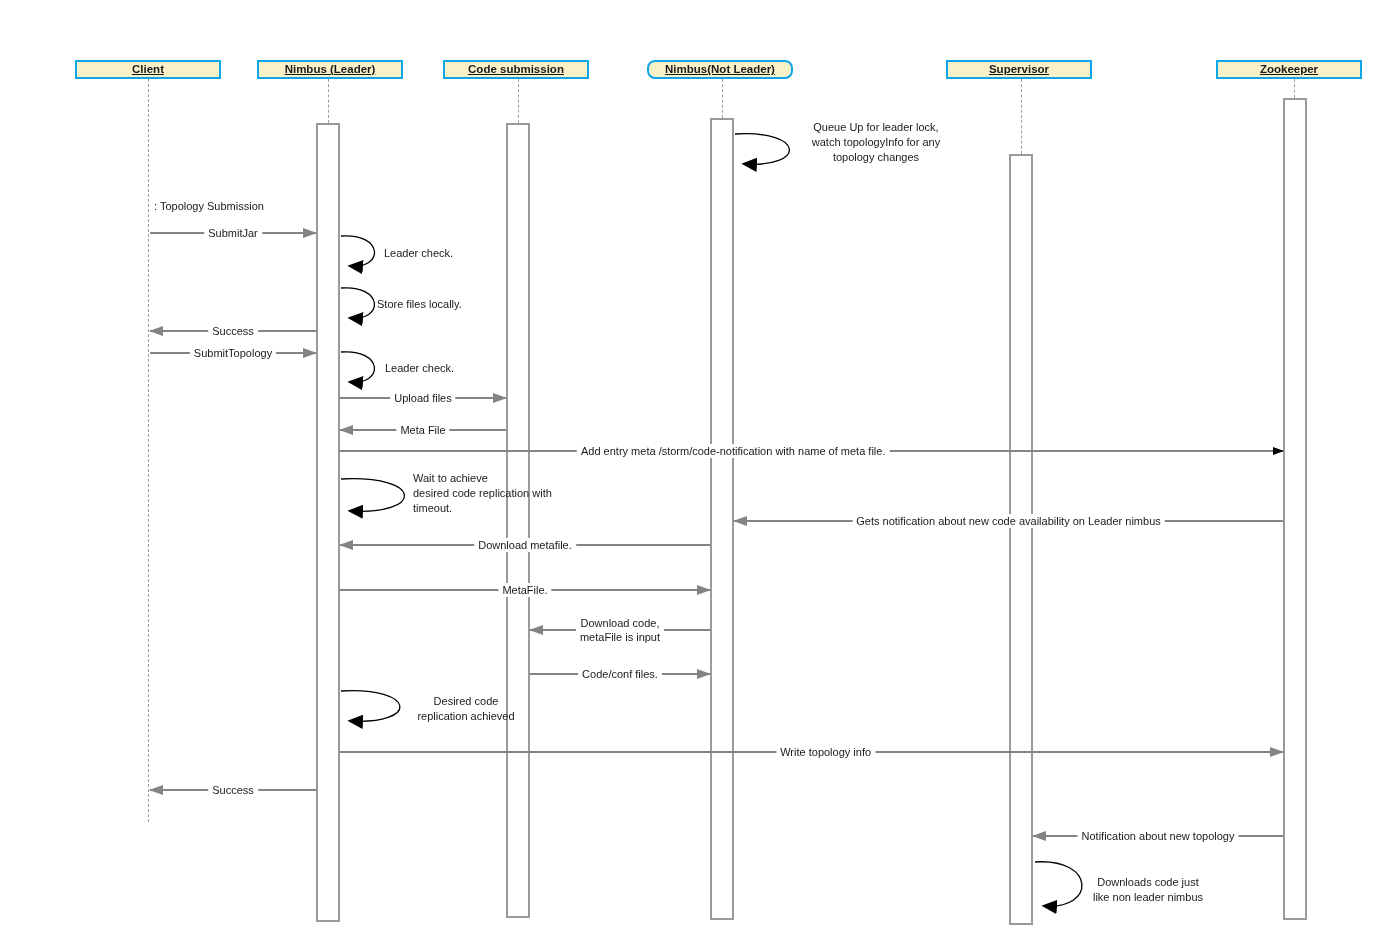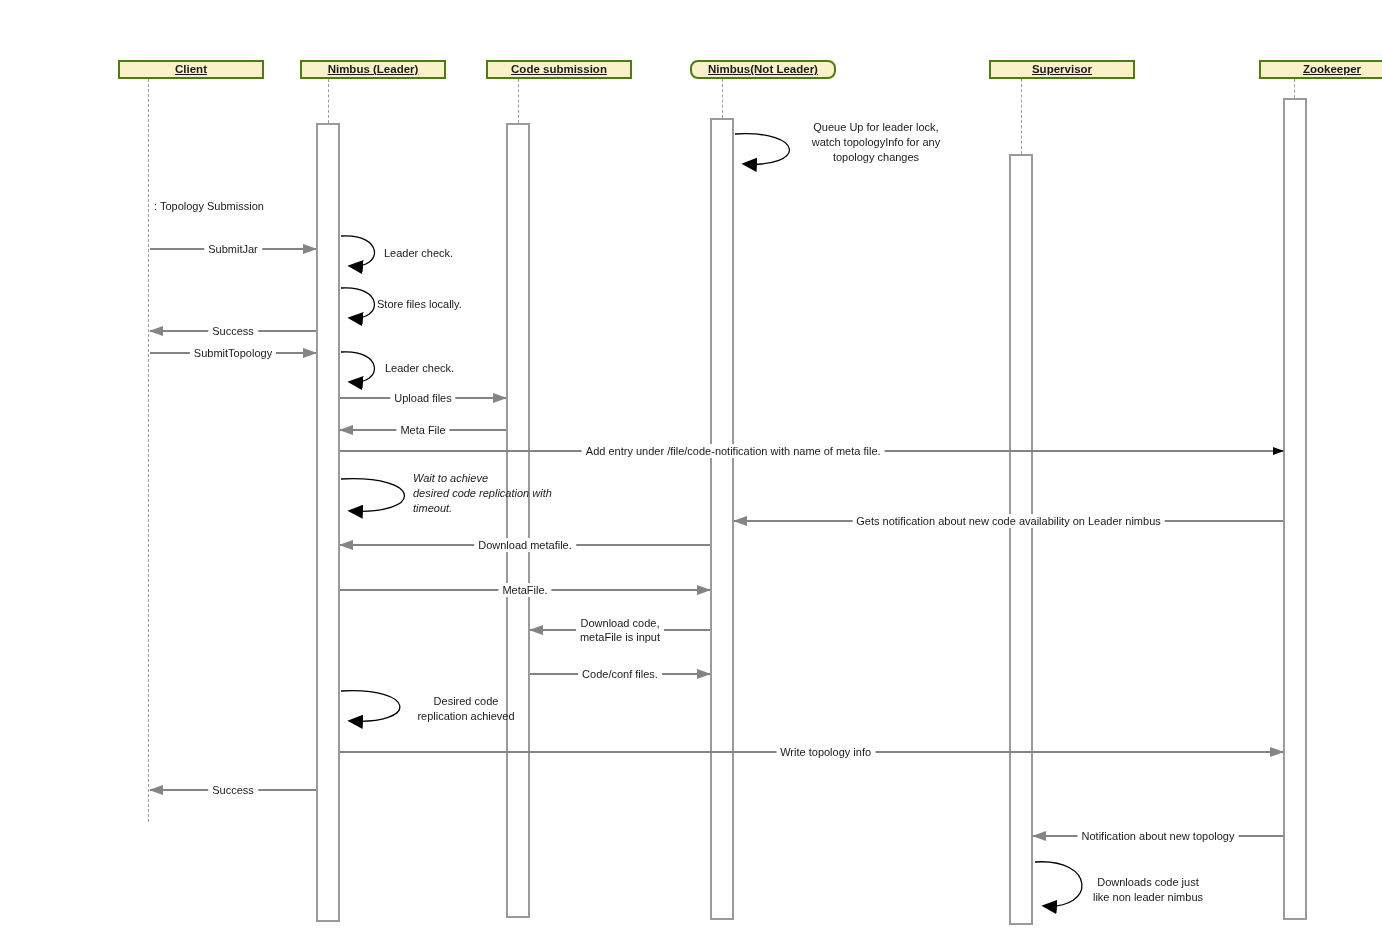--- a/index.html
+++ b/index.html
@@ -7,22 +7,22 @@
     position:relative;width:1382px;height:946px;background:#fff;overflow:hidden;
     font-family:"Liberation Sans", sans-serif;color:#1a1a1a;
   }
   .title{
     position:absolute;top:10px;left:0;width:1346px;text-align:center;
     font-size:11.5px;color:#333;
   }
   
   .participant{
     position:absolute;top:60px;width:142px;height:15px;
-    background:#FBF1C9;border:2px solid #4d7c0f;
-    text-align:center;font-size:11.5px;font-weight:bold;line-height:15px;margin-left:43px;
+    background:#FBF1C9;border:2px solid #0ea5e9;
+    text-align:center;font-size:11.5px;font-weight:bold;line-height:15px;
   }
   .participant span{text-decoration:underline;}
   
   .lifeline{position:absolute;width:0;border-left:1px dashed #9e9e9e;}
   
   .bar{position:absolute;width:20px;background:#fff;border:2px solid #9a9a9a;}
   
   .msg{position:absolute;height:2px;background:#848484;}
   .msg .lbl{
     position:absolute;left:50%;top:50%;transform:translate(-50%,-50%);
@@ -81,50 +81,50 @@
     <path d="M341,691 C418,687 418,725 350,721" fill="none" stroke="#000" stroke-width="1.3" marker-end="url(#mb)"></path>
     <path d="M1035,862 C1096,858 1096,910 1044,906" fill="none" stroke="#000" stroke-width="1.3" marker-end="url(#mb)"></path>
   </svg>
 
   <div class="loop-lbl center" style="left:786px;top:120px;width:180px;">Queue Up for leader lock,
 watch topologyInfo for any
 topology changes</div>
   <div class="loop-lbl" style="left:384px;top:246px;">Leader check.</div>
   <div class="loop-lbl" style="left:377px;top:297px;">Store files locally.</div>
   <div class="loop-lbl" style="left:385px;top:361px;">Leader check.</div>
-  <div class="loop-lbl" style="left:413px;top:471px;width:170px;font-style:italic;">Wait to achieve
+  <div class="loop-lbl" style="left:413px;top:471px;width:170px;">Wait to achieve
 desired code replication with
 timeout.</div>
   <div class="loop-lbl center" style="left:396px;top:694px;width:140px;">Desired code
 replication achieved</div>
   <div class="loop-lbl center" style="left:1072px;top:875px;width:152px;">Downloads code just
 like non leader nimbus</div>
 
-  <div class="msg" style="left:150px;top:248px;width:166px;">
+  <div class="msg" style="left:150px;top:232px;width:166px;">
     <span class="lbl">SubmitJar</span>
       <i class="ah r"></i>
   </div>
   <div class="msg" style="left:150px;top:330px;width:166px;">
     <span class="lbl">Success</span>
       <i class="ah l"></i>
   </div>
   <div class="msg" style="left:150px;top:352px;width:166px;">
     <span class="lbl">SubmitTopology</span>
       <i class="ah r"></i>
   </div>
   <div class="msg" style="left:340px;top:397px;width:166px;">
     <span class="lbl">Upload files</span>
       <i class="ah r"></i>
   </div>
   <div class="msg" style="left:340px;top:429px;width:166px;">
     <span class="lbl">Meta File</span>
       <i class="ah l"></i>
   </div>
   <div class="msg" style="left:340px;top:450px;width:943px;">
-    <span class="lbl" style="left:41.7%;">Add entry under /file/code-notification with name of meta file.</span>
+    <span class="lbl" style="left:41.7%;">Add entry meta /storm/code-notification with name of meta file.</span>
       <i class="ah black r"></i>
   </div>
   <div class="msg" style="left:734px;top:520px;width:549px;">
     <span class="lbl">Gets notification about new code availability on Leader nimbus</span>
       <i class="ah l"></i>
   </div>
   <div class="msg" style="left:340px;top:544px;width:370px;">
     <span class="lbl">Download metafile.</span>
       <i class="ah l"></i>
   </div>

